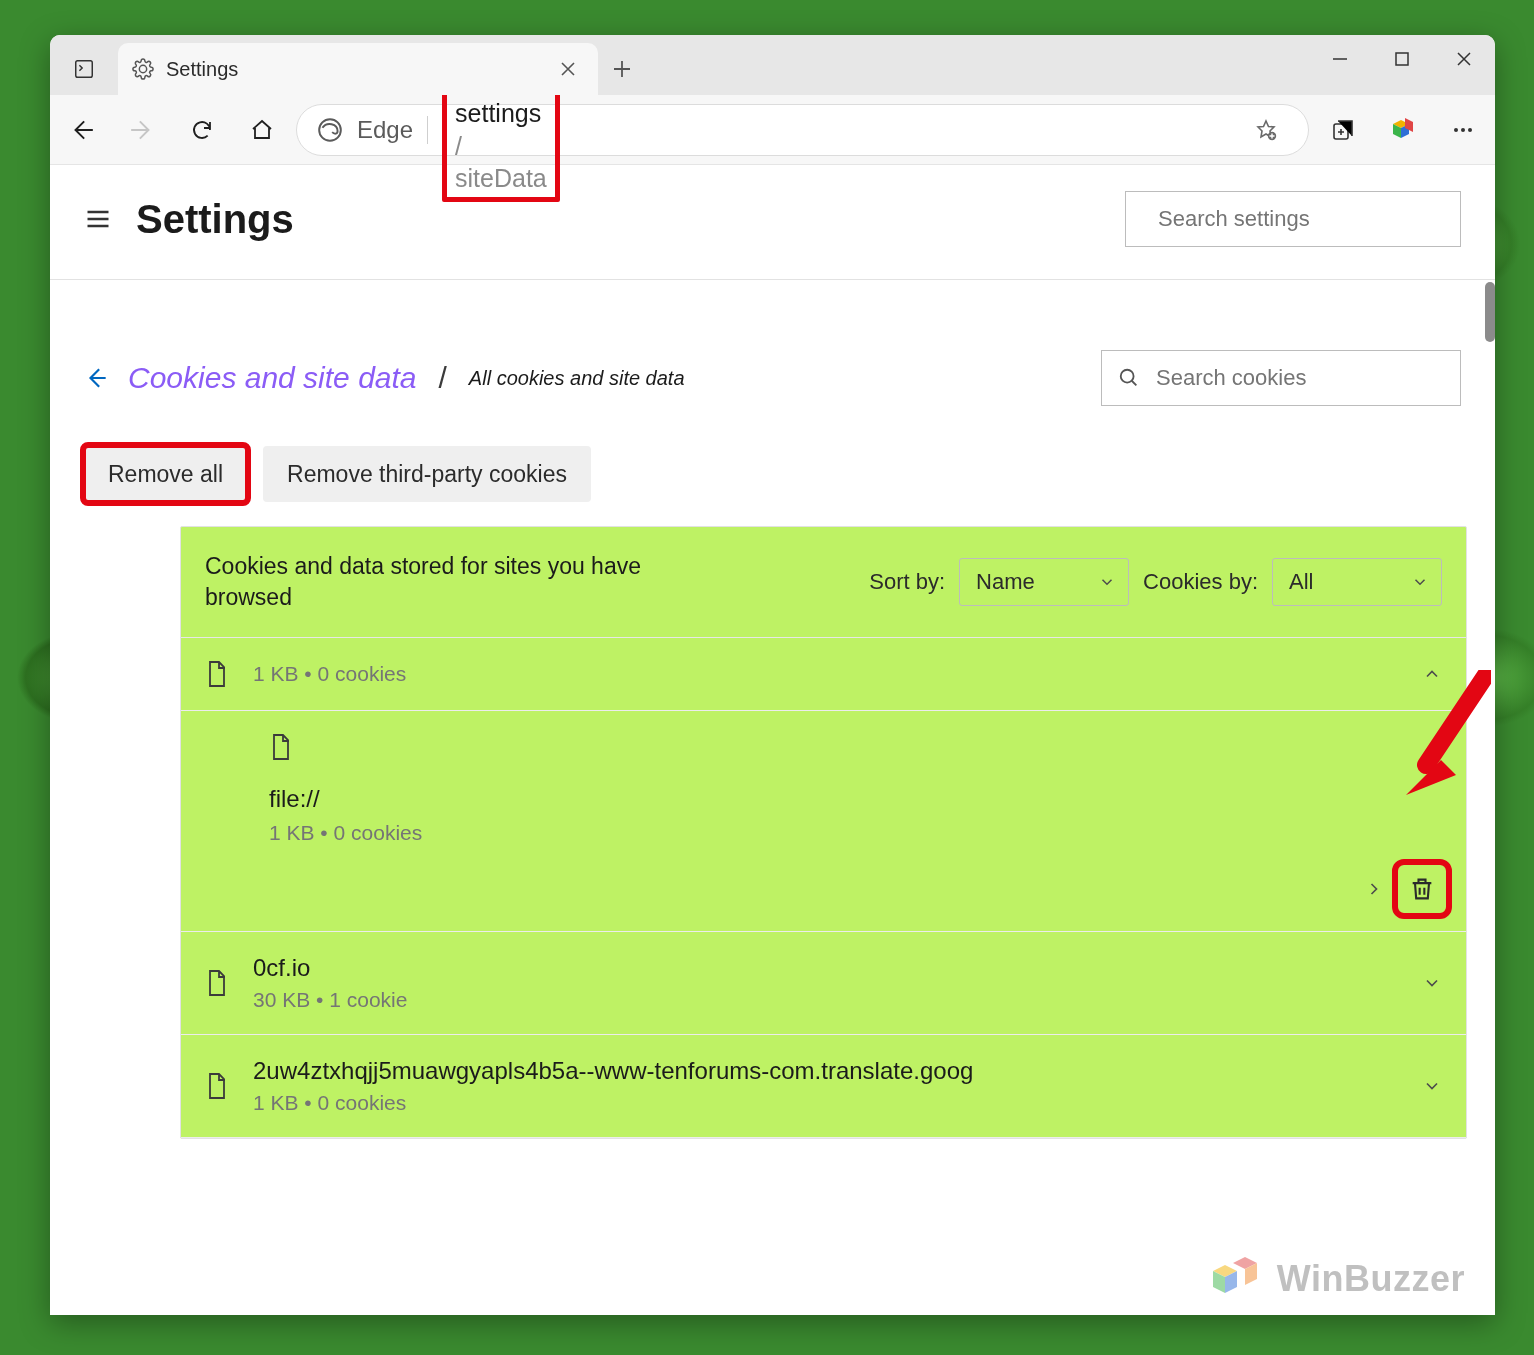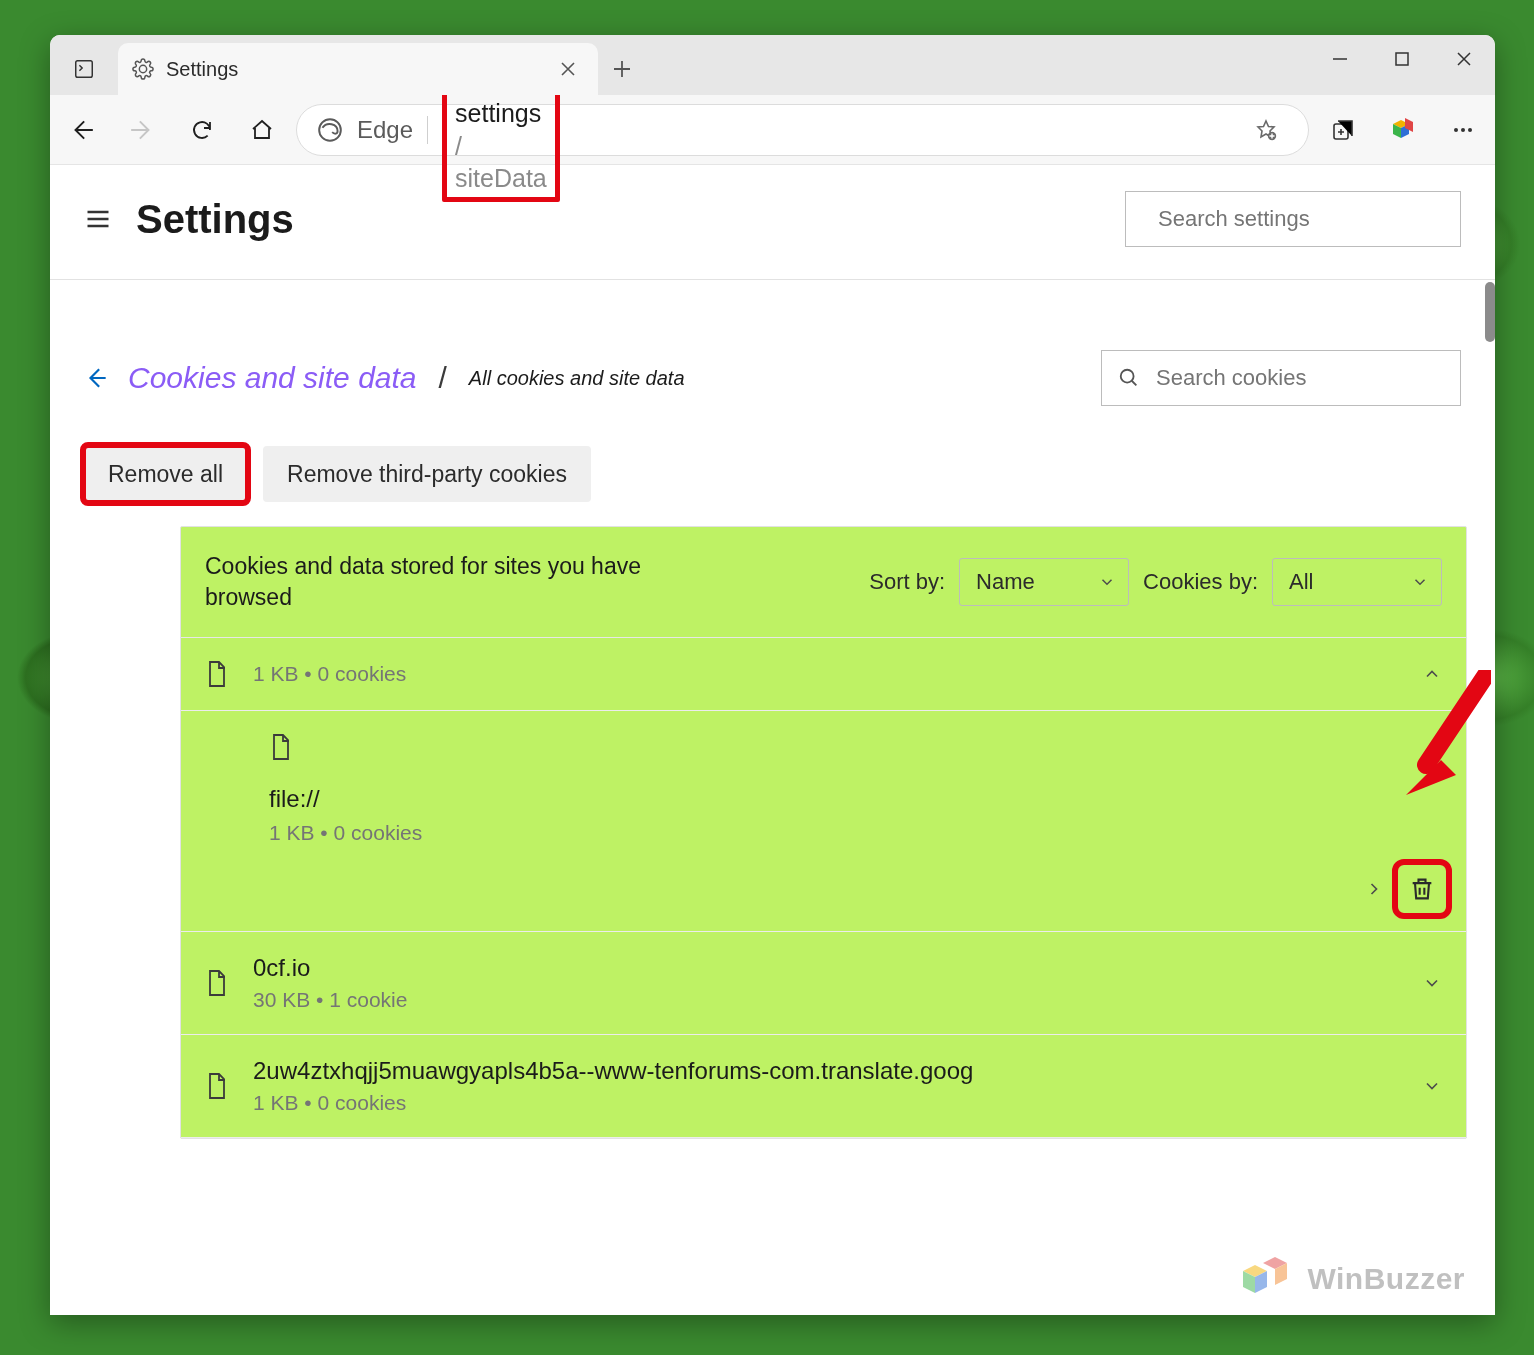--- a/index.html
+++ b/index.html
@@ -208,21 +208,21 @@
     position:absolute;
     right:4px; top:390px;
     width:90px;height:130px;
     pointer-events:none;
   }
   .watermark {
     position:absolute;
     right:30px; bottom:14px;
     display:flex;align-items:center;gap:12px;
     opacity:.55;
-    font-size:30px; font-weight:600; color:#8d8d8d;
+    font-size:36px; font-weight:600; color:#8d8d8d;
     letter-spacing:.5px;
     pointer-events:none;
   }
   .wm-cube { width:60px;height:44px; }
   svg { display:block; }
 </style>
 </head>
 <body>
 
 <div class="browser-window">

